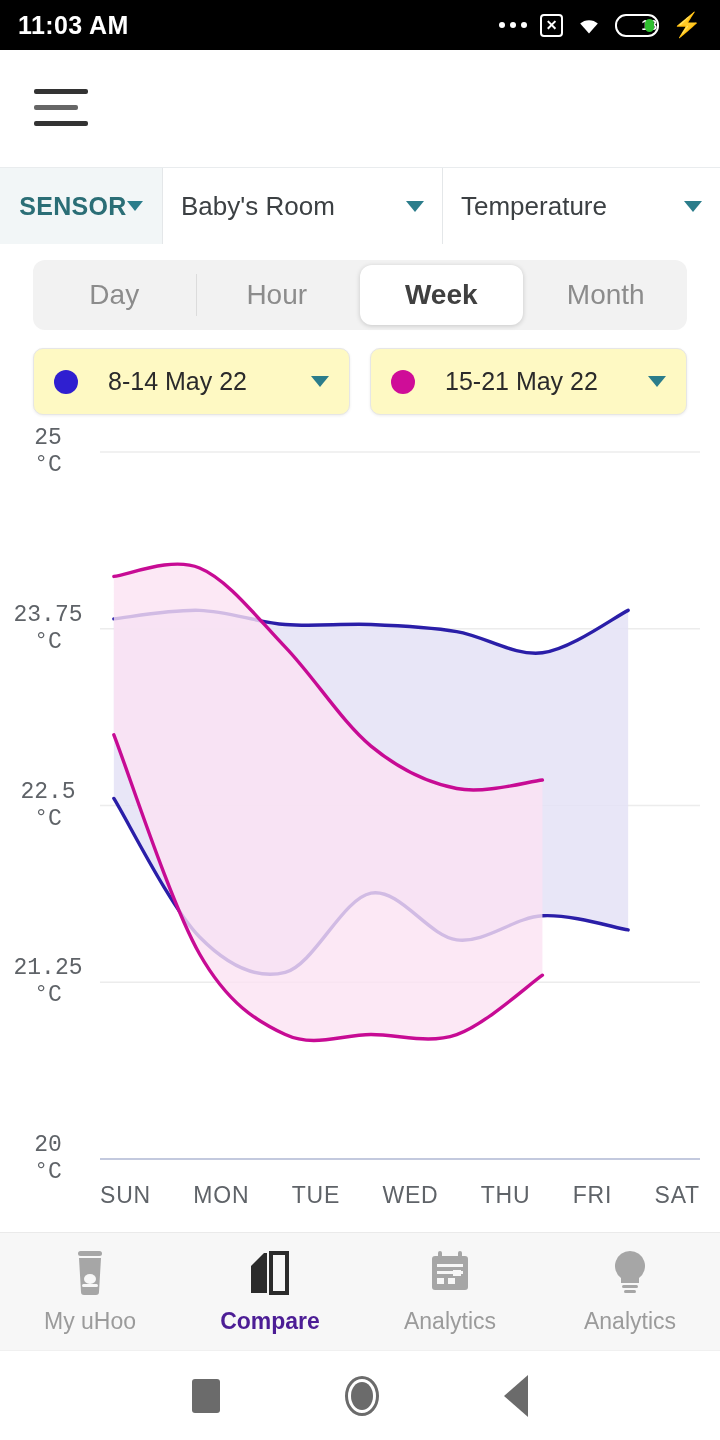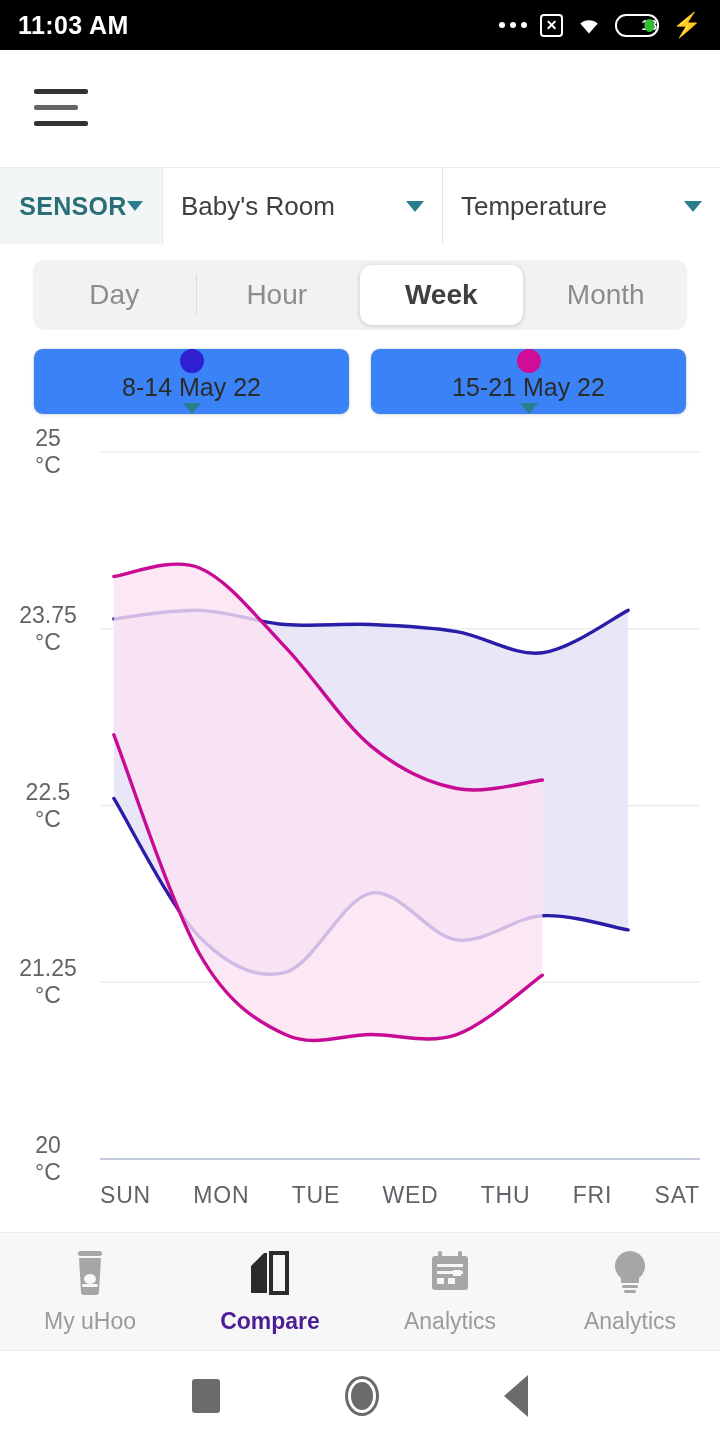--- a/index.html
+++ b/index.html
@@ -84,33 +84,33 @@
   .seg-item.active {
     background: #fff; color: #404040; font-weight: bold; border-radius: 12px;
     height: 60px; line-height: 60px; margin: 0 2px;
     box-shadow: 0 1px 5px rgba(0,0,0,.18);
   }
   .seg-item.active::before, .seg-item.active + .seg-item::before { display: none; }
 
   
   .pickers { position: absolute; top: 348px; left: 33px; width: 654px; display: flex; gap: 20px; }
   .picker {
-    width: 317px; height: 67px; background: #3b82f6; border: 1px solid #e6e6e6; border-radius: 10px;
-    display: flex; align-items: center; padding: 0 20px; gap: 0;
-    box-shadow: 0 1px 3px rgba(0,0,0,.07); cursor: pointer; flex-direction: column;
+    width: 317px; height: 67px; background: #fef9c3; border: 1px solid #e6e6e6; border-radius: 10px;
+    display: flex; align-items: center; padding: 0 20px; gap: 30px;
+    box-shadow: 0 1px 3px rgba(0,0,0,.07); cursor: pointer;
   }
   .dot { width: 24px; height: 24px; border-radius: 50%; flex: none; }
   .picker-label { font-size: 25px; color: #2b2b2b; flex: 1; white-space: nowrap; }
 
   
   .chart-area { position: absolute; top: 420px; left: 0; width: 720px; height: 810px; }
   .chart-area svg { display: block; }
   .ylab {
     position: absolute; right: 0; text-align: center; width: 88px;
-    font-size: 23px; color: #5f6368; line-height: 27px;
+    font-size: 23px; color: #5f6368; line-height: 27px; font-family: Liberation Mono, monospace;
   }
   .yaxis { position: absolute; left: 0; top: 0; width: 92px; height: 760px; }
   .xlabels {
     position: absolute; left: 100px; top: 762px; width: 600px;
     display: flex; justify-content: space-between;
   }
   .xlabels span { font-size: 23px; color: #5f6368; letter-spacing: .8px; }
 
   
   .bottomnav {

